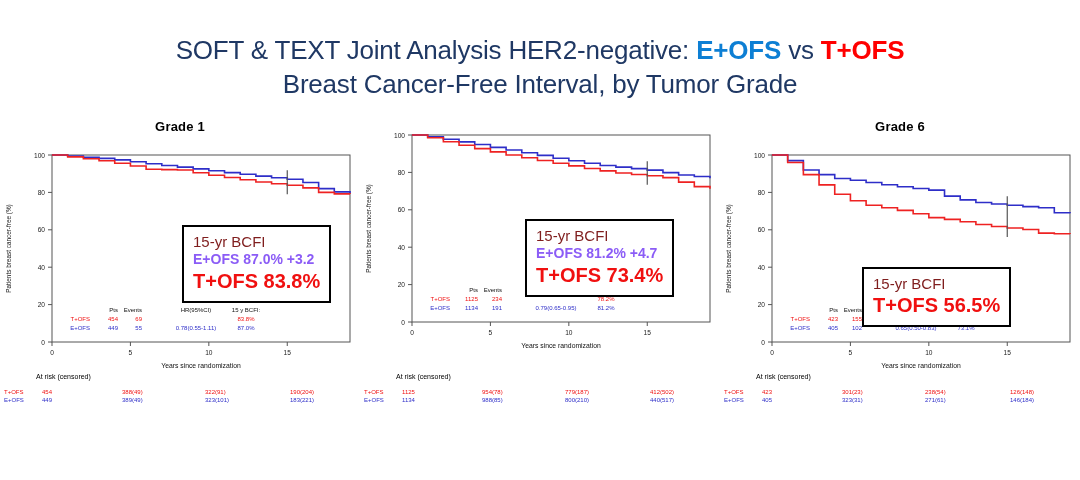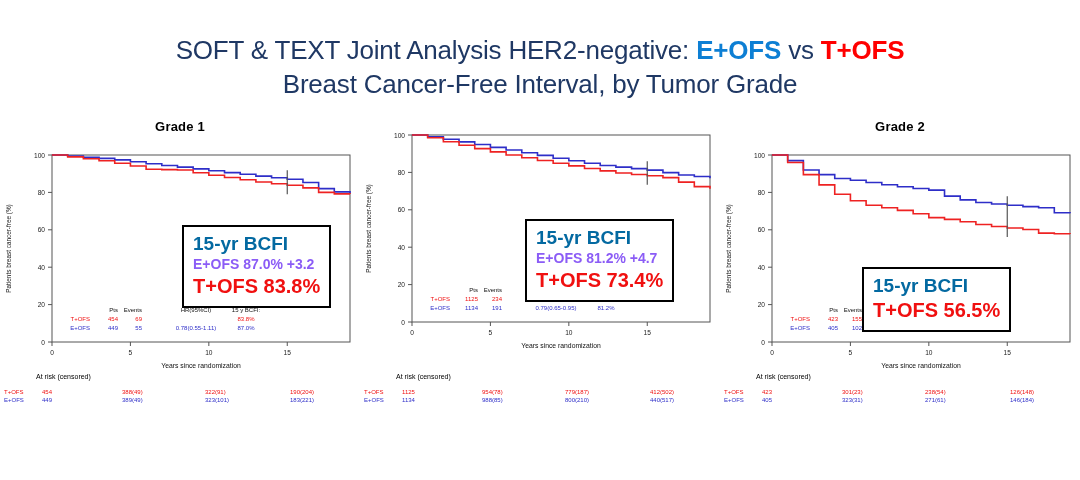--- a/index.html
+++ b/index.html
@@ -30,21 +30,21 @@
   }
   .plot-wrap { position: relative; width: 360px; height: 250px; }
   .plot-svg  { position: absolute; left: 0; top: 0; }
   .callout {
     position: absolute;
     border: 2px solid #000; background: #fff;
     padding: 5px 9px 6px 9px;
     line-height: 1.28;
     white-space: nowrap;
   }
-  .c-hdr { font-size: 19px; font-weight: 700; color: #0369a1; }
+  .c-hdr { font-size: 15px; font-weight: 400; color: #7f1d1d; }
   .c-e   { font-size: 14px; font-weight: 700; color: #8b5cf6; }
   .c-t   { font-size: 20px; font-weight: 700; color: #F01010; }
   .atrisk {
     position: absolute; width: 360px;
     font-size: 6px; color: #000;
   }
   .atrisk-hdr { position: absolute; left: 36px; top: 0; font-size: 7px; color: #000; }
   .ar-row { position: absolute; white-space: nowrap; }
   .ar-red  { color: #F01010; }
   .ar-blue { color: #2E2EC8; }
@@ -197,21 +197,21 @@
         <div class="ar-row ar-blue" style="top: 24px; left: 0px; width: 360px; height: 9px;">
           <span class="ar-lbl">E+OFS</span>
           <span class="ar-c0">1134</span>
           <span class="ar-c1">988(85)</span>
           <span class="ar-c2">800(210)</span>
           <span class="ar-c3">440(517)</span>
         </div>
       </div>
     </div>
     <div class="panel" style="left: 720px;">
-      <div class="panel-title">Grade 2</div>
+      <div class="panel-title">Grade 6</div>
       <div class="plot-wrap">
         <svg class="plot-svg" width="360" height="250">
           <rect x="52" y="16" width="298" height="187" fill="none" stroke="#555" stroke-width="1"></rect>
           <line x1="48" y1="203" x2="52" y2="203" stroke="#555" stroke-width="1"></line>
           <text x="45" y="205.6" text-anchor="end" font-size="6.6" fill="#222">0</text>
           <line x1="48" y1="165.6" x2="52" y2="165.6" stroke="#555" stroke-width="1"></line>
           <text x="45" y="168.2" text-anchor="end" font-size="6.6" fill="#222">20</text>
           <line x1="48" y1="128.2" x2="52" y2="128.2" stroke="#555" stroke-width="1"></line>
           <text x="45" y="130.79999999999998" text-anchor="end" font-size="6.6" fill="#222">40</text>
           <line x1="48" y1="90.8" x2="52" y2="90.8" stroke="#555" stroke-width="1"></line>

